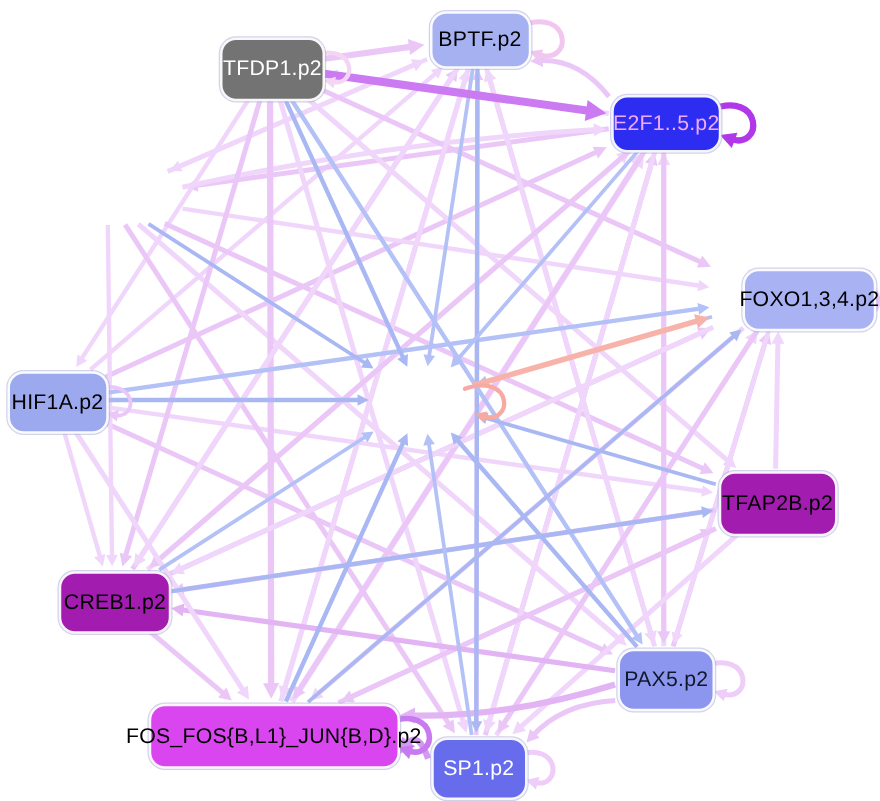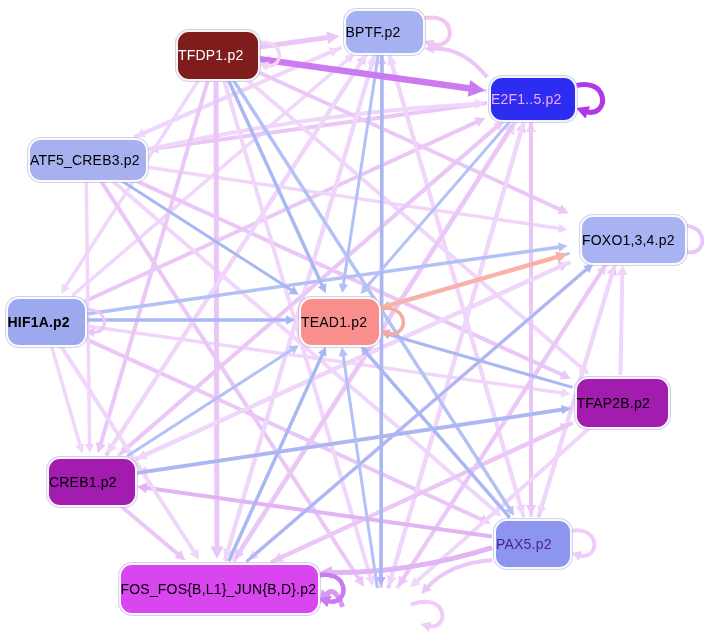--- a/index.html
+++ b/index.html
@@ -1,22 +1,22 @@
 <!DOCTYPE html>
 <html><head>
 <meta charset="utf-8">
 <style>
   html,body{margin:0;padding:0;background:#ffffff;}
   #canvas{position:relative;width:704px;height:641px;background:#ffffff;overflow:hidden;
           font-family:"Liberation Sans", sans-serif;}
   #edges{position:absolute;left:0;top:0;}
-  .node{position:absolute;display:flex;align-items:center;justify-content:flex-start;
+  .node{position:absolute;display:flex;align-items:center;justify-content:center;
         border-radius:13px;border:2px solid rgba(255,255,255,0.95);
         box-shadow:0 0 0 1px rgba(165,165,215,0.5);
-        font-size:14px;letter-spacing:0.2px;cursor:pointer;white-space:nowrap;z-index:5;}
+        font-size:17px;letter-spacing:0.2px;cursor:pointer;white-space:nowrap;z-index:5;}
   .node span{pointer-events:none;}
 </style>
 </head>
 <body>
 
 <div id="canvas">
   <svg id="edges" width="704" height="641" viewBox="0 0 704 641" xmlns="http://www.w3.org/2000/svg">
       <g>
         <path d="M 257.98107478161944 47.18334506037803 Q 298.7594626091903 41.533327469810985 330.8706482671761 37.084187288282834" stroke="#eac7f7" stroke-width="5" fill="none" stroke-linecap="butt"></path>
         <polygon points="339.5378504367611,35.88330987924394 328.0482134126399,44.037342075276975 326.2640526906393,31.160355994750596" fill="#eac7f7"></polygon>
@@ -347,43 +347,40 @@
       </g>
       <g>
         <path d="M 310.5 578 C 351.5 562.6 351.5 609.4 325.64563795333834 600.4684931111532" stroke="#c87af0" stroke-width="4.5" fill="none" stroke-linecap="round"></path>
         <polygon points="318.5,598 331.04353329038395,596.14399014199 327.2232463326468,607.202715545966" fill="#c87af0"></polygon>
       </g>
     </svg>
 
 <div class="node" style="left: 343.5px; top: 9px; width: 77px; height: 42px; background: rgb(166, 177, 242); color: rgb(0, 0, 0);">
       <span>BPTF.p2</span>
     </div>
-    <div class="node" style="left: 176px; top: 29.5px; width: 80px; height: 47px; background: #7f1d1d; color: rgb(255, 255, 255);">
+    <div class="node" style="left: 176px; top: 29.5px; width: 80px; height: 47px; background: #737373; color: rgb(255, 255, 255);">
       <span>TFDP1.p2</span>
     </div>
     <div class="node" style="left: 489px; top: 76px; width: 84px; height: 42px; background: rgb(45, 45, 242); color: #f0abfc;">
       <span>E2F1..5.p2</span>
     </div>
-    <div class="node" style="left: 28px; top: 138px; width: 116px; height: 40px; background: rgb(169, 176, 239); color: rgb(0, 0, 0);">
-      <span>ATF5_CREB3.p2</span>
-    </div>
-    <div class="node" style="left: 580px; top: 215px; width: 103px; height: 46px; background: rgb(169, 179, 243); color: rgb(0, 0, 0);">
+    <div class="node" style="left: 594px; top: 215px; width: 103px; height: 46px; background: rgb(169, 179, 243); color: rgb(0, 0, 0);">
       <span>FOXO1,3,4.p2</span>
     </div>
-    <div class="node" style="left: 5.5px; top: 297px; width: 77px; height: 46px; background: rgb(157, 169, 238); color: rgb(0, 0, 0); font-weight: bold;">
+    <div class="node" style="left: 5.5px; top: 297px; width: 77px; height: 46px; background: rgb(157, 169, 238); color: rgb(0, 0, 0);">
       <span>HIF1A.p2</span>
-    </div>
-    <div class="node" style="left: 299px; top: 297px; width: 78px; height: 46px; background: rgb(249, 143, 141); color: rgb(0, 0, 0);">
-      <span>TEAD1.p2</span>
     </div>
     <div class="node" style="left: 574.5px; top: 377px; width: 91px; height: 48px; background: #a21caf; color: rgb(0, 0, 0);">
       <span>TFAP2B.p2</span>
     </div>
     <div class="node" style="left: 47px; top: 457px; width: 86px; height: 46px; background: #a21caf; color: rgb(0, 0, 0);">
       <span>CREB1.p2</span>
     </div>
-    <div class="node" style="left: 494px; top: 519px; width: 74px; height: 46px; background: rgb(141, 150, 239); color: #4c1d95;">
+    <div class="node" style="left: 494px; top: 519px; width: 74px; height: 46px; background: rgb(141, 150, 239); color: #0f172a;">
       <span>PAX5.p2</span>
     </div>
     <div class="node" style="left: 118.5px; top: 563px; width: 197px; height: 48px; background: #d946ef; color: rgb(0, 0, 0);">
       <span>FOS_FOS{B,L1}_JUN{B,D}.p2</span>
+    </div>
+    <div class="node" style="left: 344.5px; top: 590px; width: 73px; height: 46px; background: rgb(102, 108, 236); color: rgb(255, 255, 255);">
+      <span>SP1.p2</span>
     </div>
   </div>
 
 </body></html>

